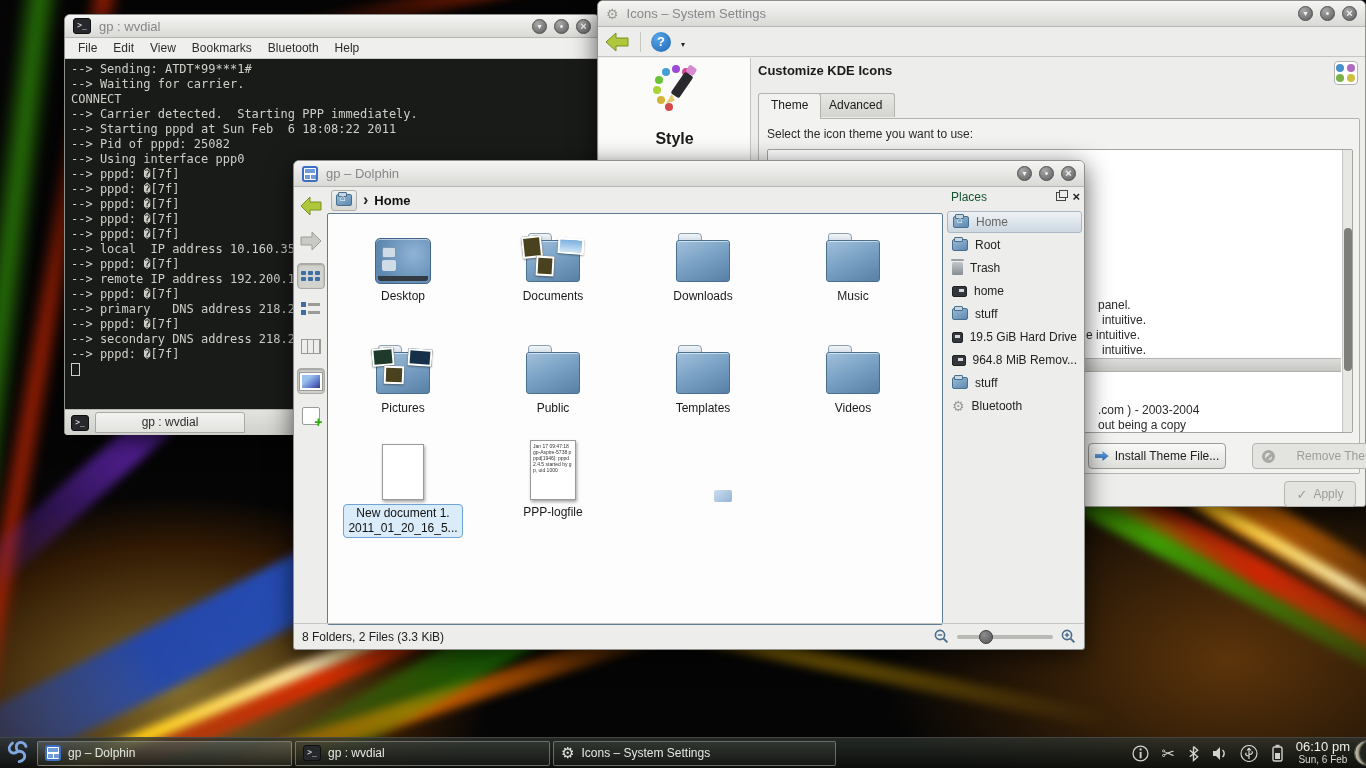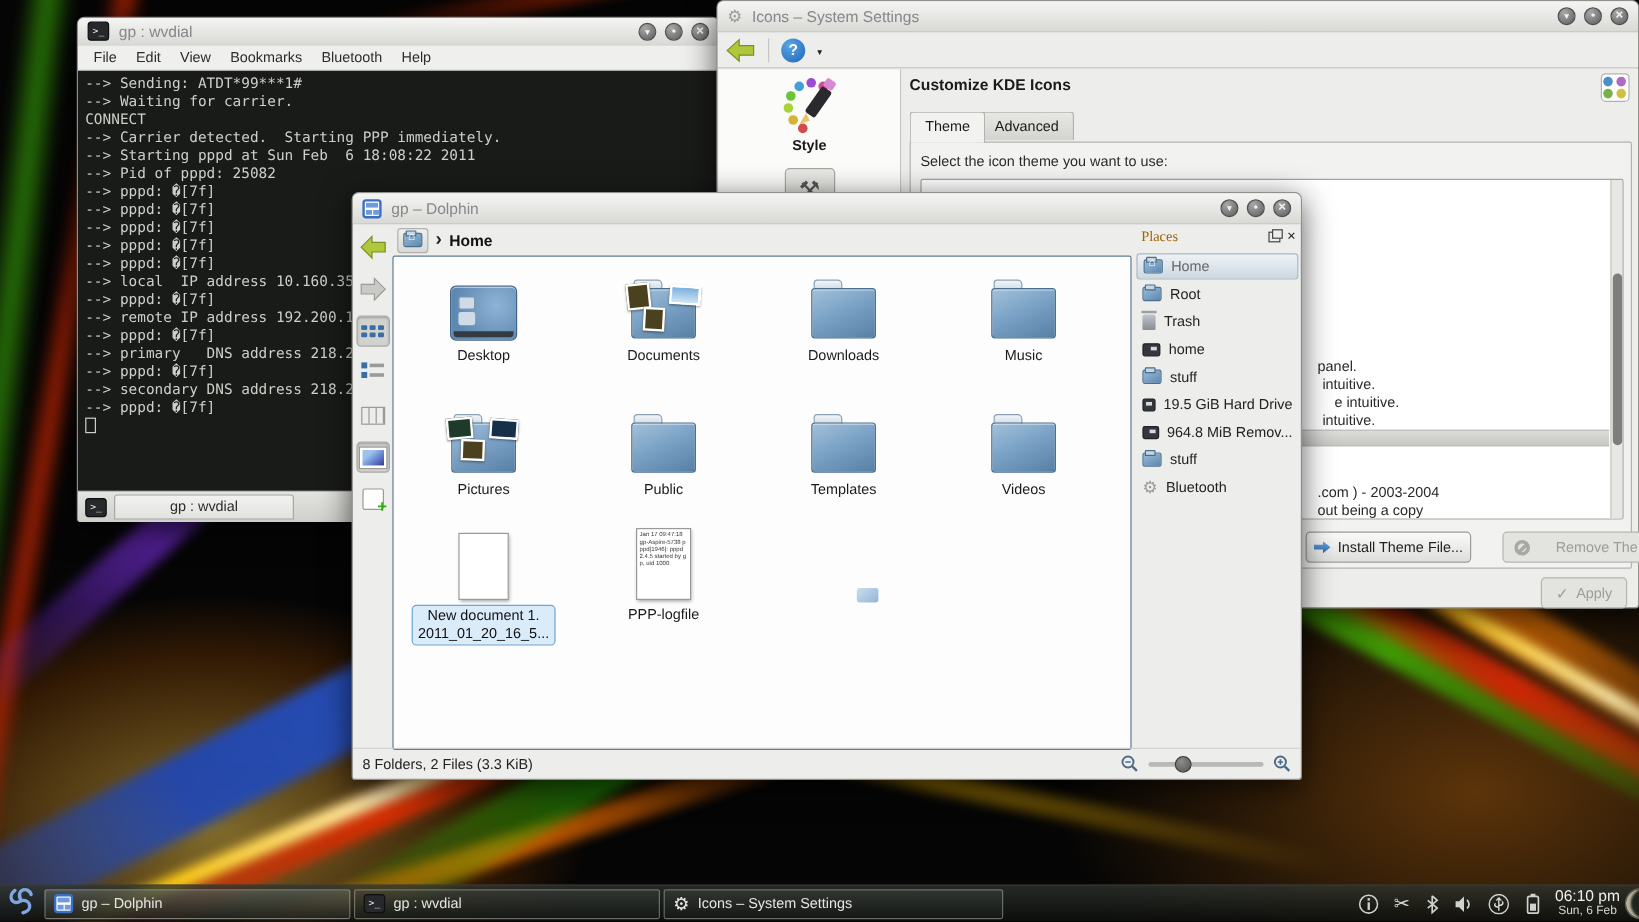--- a/index.html
+++ b/index.html
@@ -57,21 +57,21 @@
           font-size:12px;color:#2c2c2c;text-align:center;line-height:19px;}
 
   
   .toolbar{height:30px;display:flex;align-items:center;gap:10px;padding:0 6px;border-bottom:1px solid #c5c5c1;}
   .helpbtn{width:20px;height:20px;border-radius:50%;background:radial-gradient(circle at 35% 30%,#59a6e8,#1c66b4);
            color:#fff;font-weight:bold;font-size:13px;text-align:center;line-height:20px;}
   .helpbtn::after{content:"?";}
   .caret::after{content:"▾";font-size:8px;color:#222;}
   .ss-side{position:absolute;left:1px;top:57px;width:152px;bottom:1px;background:#fbfbfa;border-right:1px solid #c5c5c1;}
   .style-item{display:flex;flex-direction:column;align-items:center;padding-top:6px;}
-  .style-label{font-size:12px;font-weight:bold;color:#1a1a1a;margin-top:0;}
+  .style-label{font-size:16px;font-weight:bold;color:#1a1a1a;margin-top:16px;}
   .tools-icon{margin:12px auto 0;width:42px;height:38px;border:1px solid #a6a6a2;border-radius:4px;
               background:linear-gradient(#e9e9e6,#cfcfcb);color:#555;font-size:20px;text-align:center;line-height:36px;}
   .tools-icon::after{content:"⚒";}
   .ss-header{font-size:13px;font-weight:bold;color:#1a1a1a;}
   .overview-icon{width:24px;height:24px;border:1px solid #b2b2ae;border-radius:4px;background:#fff;
                  display:grid;grid-template-columns:9px 9px;gap:2px;justify-content:center;align-content:center;}
   .overview-icon i{width:8px;height:8px;border-radius:50%;}
   .tab{position:absolute;height:24px;font-size:12px;padding:0 12px;line-height:23px;border:1px solid #b2b2ae;border-bottom:none;border-radius:3px 3px 0 0;color:#1a1a1a;}
   .tab.active{background:#f2f3f1;z-index:2;height:26px;}
   .tab.inactive{background:linear-gradient(#e7e7e4,#d3d3d0);top:2px;}
@@ -120,21 +120,21 @@
   .th-dark{background:#4a421e;} .th-sky{background:linear-gradient(#7ab0e0,#cfe4f4);} .th-night{background:#16304a;} .th-grn{background:#1d3a2a;}
   .desktop-icon{position:relative;width:56px;height:46px;border:1px solid #44658a;border-radius:5px;
                 background:radial-gradient(circle at 70% 35%, #8fb3d4, #5d88b0 75%);box-shadow:inset 0 1px 0 rgba(255,255,255,.5);margin-bottom:0;}
   .desktop-icon::before{content:"";position:absolute;left:6px;top:8px;width:12px;height:9px;background:#cfdce8;border:1px solid #7d98b0;border-radius:2px;box-shadow:0 13px 0 #cfdce8;}
   .desktop-icon::after{content:"";position:absolute;left:2px;right:2px;bottom:2px;height:5px;background:#343a42;border-radius:0 0 3px 3px;}
   .page{position:relative;width:42px;height:56px;background:#fff;border:1px solid #999;box-shadow:1px 2px 3px rgba(0,0,0,.35);}
   .page.preview-pg{width:46px;height:60px;padding:2px;}
   .ppp-text{font-size:5px;line-height:6px;color:#333;word-break:break-all;text-align:left;overflow:hidden;height:100%;}
   .sel-label{display:inline-block;border:1px solid #6fa4d8;background:rgba(190,220,246,.55);border-radius:4px;padding:1px 4px;font-size:12px;color:#111;line-height:15px;}
   .places{position:absolute;}
-  .places-head{display:flex;align-items:center;font-size:12px;color:#a16207;gap:6px;padding:2px 4px;font-family:Liberation Serif, serif;}
+  .places-head{display:flex;align-items:center;font-size:12px;color:#14532d;gap:6px;padding:2px 4px;}
   .float-icon{width:10px;height:9px;border:1px solid #444;position:relative;margin-left:auto;}
   .float-icon::after{content:"";position:absolute;left:2px;top:-3px;width:7px;height:6px;background:#edeeec;border:1px solid #444;}
   .x-icon::after{content:"×";font-weight:bold;color:#222;font-size:13px;}
   .prow{position:absolute;left:0;right:2px;height:22px;display:flex;align-items:center;gap:7px;padding:0 5px;font-size:12px;color:#222;}
   .prow.current{background:linear-gradient(#eef2f6,#cdd8e1);border:1px solid #a9b8c4;border-radius:3px;color:#666;}
   .folder-sm{position:relative;width:16px;height:12px;background:linear-gradient(150deg,#9dbcd8,#5c88af);border:1px solid #47708f;border-radius:2px;}
   .folder-sm::before{content:"";position:absolute;top:-3px;left:1px;width:7px;height:3px;background:#c9d6e2;border:1px solid #47708f;border-radius:1px 1px 0 0;}
   .folder-sm.home::after{content:"⌂";position:absolute;left:3px;top:-3px;color:#fff;font-size:10px;}
   .trash-icon{width:11px;height:13px;background:linear-gradient(#c2c6ca,#878d95);border-radius:2px 2px 1px 1px;position:relative;}
   .trash-icon::before{content:"";position:absolute;top:-3px;left:-1px;right:-1px;height:2px;background:#9aa0a6;border-radius:1px;}
@@ -210,20 +210,21 @@
       <span>Bluetooth</span>
       <span>Help</span>
     </div>
     <div class="termarea">
       <div class="tline">--&gt; Sending: ATDT*99***1#</div>
       <div class="tline">--&gt; Waiting for carrier.</div>
       <div class="tline">CONNECT</div>
       <div class="tline">--&gt; Carrier detected.  Starting PPP immediately.</div>
       <div class="tline">--&gt; Starting pppd at Sun Feb  6 18:08:22 2011</div>
       <div class="tline">--&gt; Pid of pppd: 25082</div>
+      <div class="tline">--&gt; Using interface ppp0</div>
       <div class="tline">--&gt; pppd: �[7f]</div>
       <div class="tline">--&gt; pppd: �[7f]</div>
       <div class="tline">--&gt; pppd: �[7f]</div>
       <div class="tline">--&gt; pppd: �[7f]</div>
       <div class="tline">--&gt; pppd: �[7f]</div>
       <div class="tline">--&gt; local  IP address 10.160.35.</div>
       <div class="tline">--&gt; pppd: �[7f]</div>
       <div class="tline">--&gt; remote IP address 192.200.1.</div>
       <div class="tline">--&gt; pppd: �[7f]</div>
       <div class="tline">--&gt; primary   DNS address 218.24</div>
@@ -284,21 +285,21 @@
       <i style="background:#7ab048;"></i>
         <i style="background:#d0c040;"></i>
     </div>
     <span class="tab active abs" style="left:160px;top:92px;">Theme</span>
     <span class="tab inactive abs" style="left:218px;top:92px;">Advanced</span>
     <div class="ss-panel" style="left:160px;top:117px;width:602px;height:356px;">
       <div class="abs" style="left:8px;top:8px;font-size:12px;color:#2a2a2a;">Select the icon theme you want to use:</div>
       <div class="listbox" style="left:8px;top:30px;width:586px;height:284px;">
         <span class="frag" style="left:330px;top:148px;">panel.</span>
         <span class="frag" style="left:334px;top:163px;">intuitive.</span>
-        <span class="frag" style="left:344px;top:178px;">e intuitive.</span>
+        <span class="frag" style="left:318px;top:178px;">e intuitive.</span>
         <span class="frag" style="left:334px;top:193px;">intuitive.</span>
         <div class="sel-band" style="left:1px;top:208px;right:11px;"></div>
         <span class="frag" style="left:330px;top:253px;">.com ) - 2003-2004</span>
         <span class="frag" style="left:330px;top:268px;">out being a copy</span>
         <div class="vscroll" style="right:0;top:0;bottom:0;">
           <div class="vthumb" style="top:78px;height:143px;"></div>
         </div>
       </div>
       <div class="btn" style="left:329px;top:324px;width:138px;">
         <span class="arrow-badge"></span>

